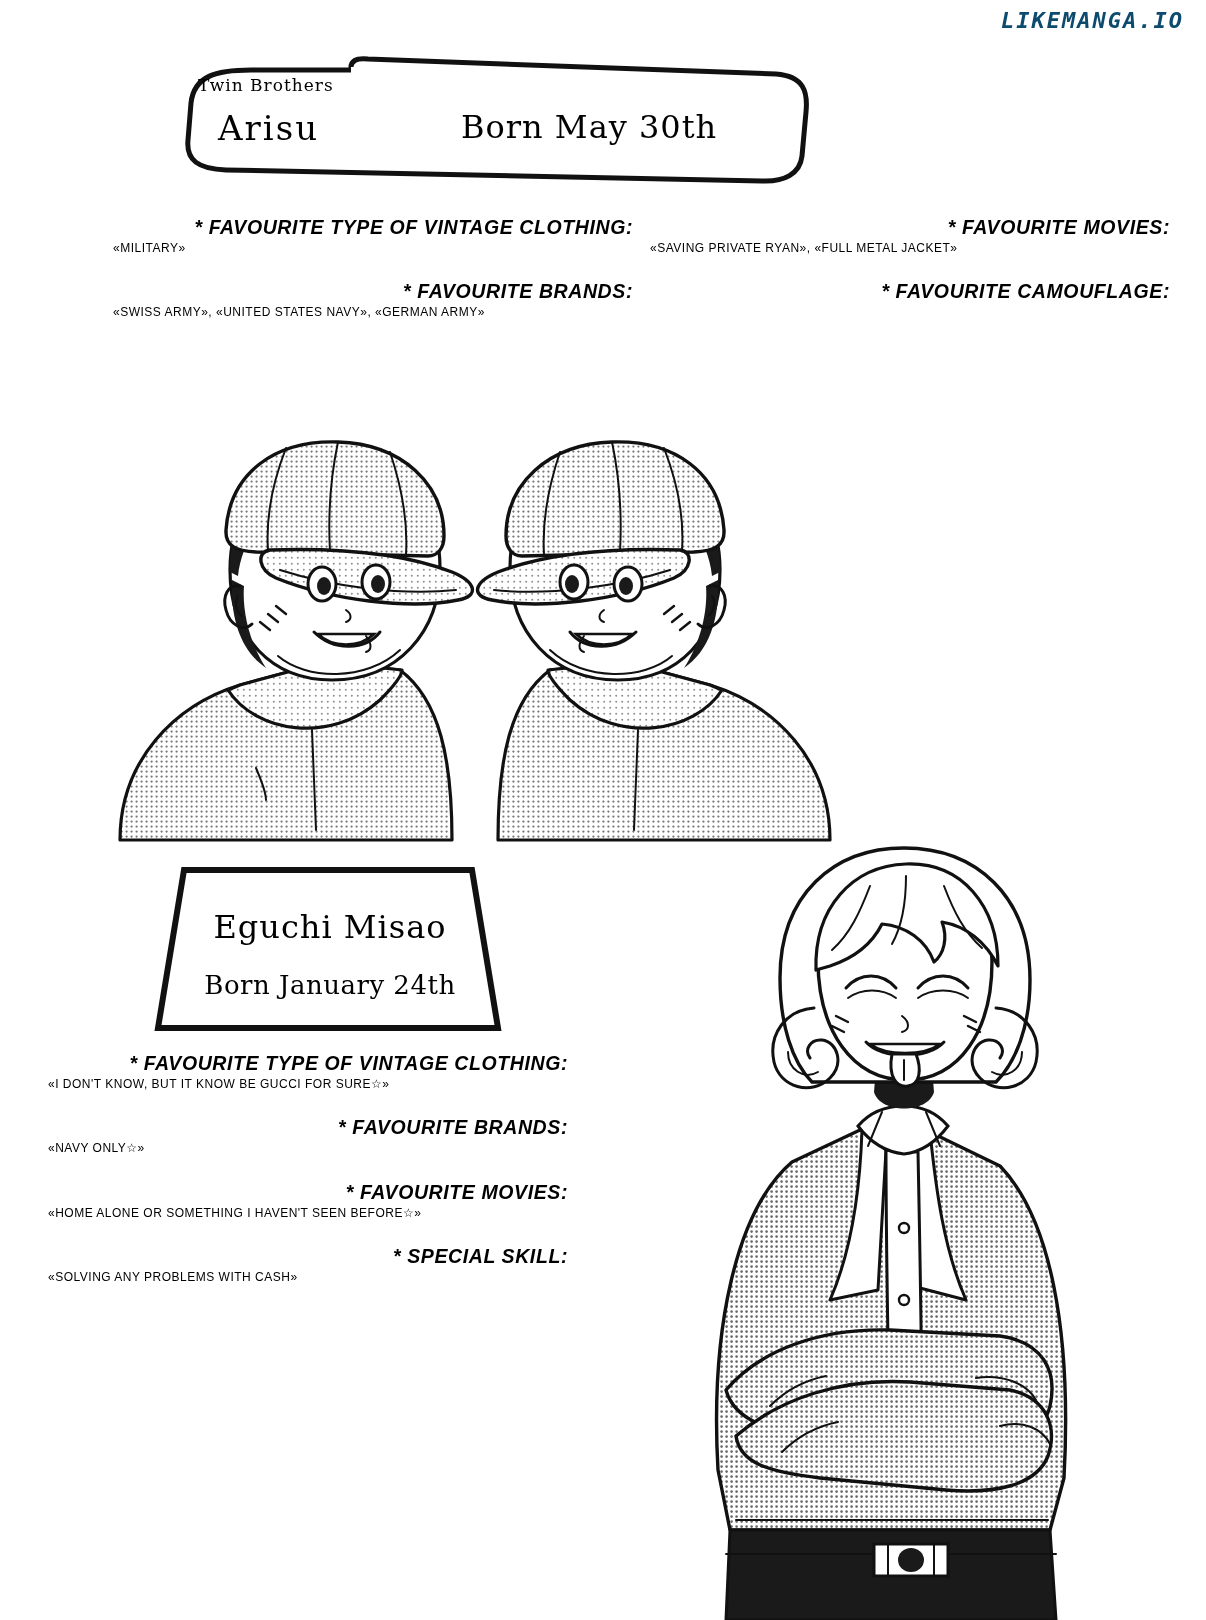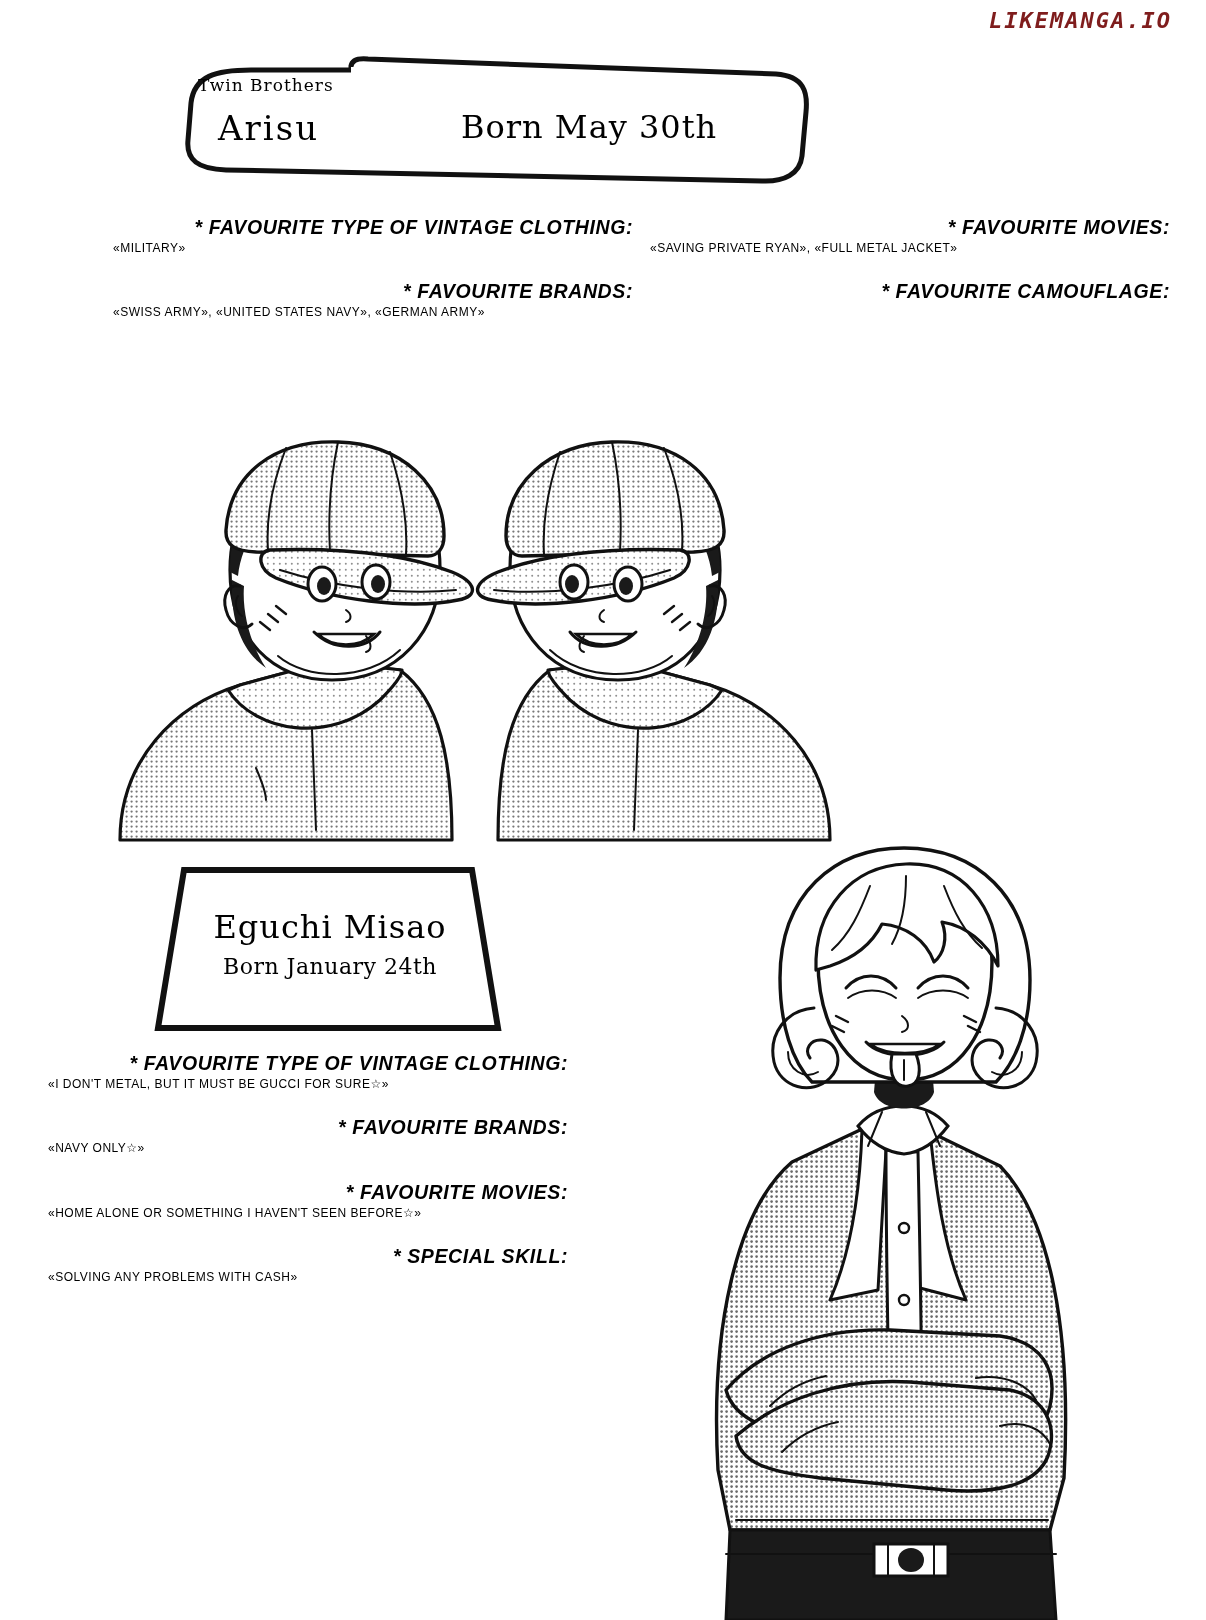--- a/index.html
+++ b/index.html
@@ -13,27 +13,27 @@
     position: relative;
     overflow: hidden;
     font-family: "Liberation Sans", sans-serif;
     color: #000000;
   }
 
   
   .watermark {
     position: absolute;
     top: 8px;
-    right: 34px;
+    right: 22px;
     font-family: "DejaVu Sans Mono", monospace;
     font-weight: bold;
     font-style: italic;
     font-size: 22px;
     letter-spacing: 2px;
-    color: #7f1d1d;
+    color: #0c4a6e;
     text-align: right;
   }
 
   
   .bubble-wrap {
     position: absolute;
     left: 136px;
     top: 48px;
     width: 680px;
     height: 150px;
@@ -115,25 +115,25 @@
     top: 42px;
     width: 360px;
     text-align: center;
     font-family: "DejaVu Serif", serif;
     font-size: 32px;
     letter-spacing: 1px;
   }
   .plate-born {
     position: absolute;
     left: 0;
-    top: 88px;
+    top: 104px;
     width: 360px;
     text-align: center;
     font-family: "DejaVu Serif", serif;
-    font-size: 22px;
+    font-size: 26px;
     letter-spacing: 0.5px;
   }
 
   #eguchi-col { left: 48px; top: 1052px; width: 520px; }
 
   
   #eguchi-art {
     position: absolute;
     left: 530px;
     top: 830px;
@@ -279,21 +279,21 @@
 <div class="plate-wrap">
   <svg width="360" height="166" viewBox="0 0 360 166" aria-hidden="true">
     <path d="M34 4 L 322 4 L 348 162 L 8 162 Z" fill="#ffffff" stroke="#111111" stroke-width="6" stroke-linejoin="miter"></path>
   </svg>
   <div class="plate-name">Eguchi Misao</div>
   <div class="plate-born">Born January 24th</div>
 </div>
 
 <div class="facts" id="eguchi-col">
   <p class="fact-label">* FAVOURITE TYPE OF VINTAGE CLOTHING:</p>
-  <p class="fact-value">«I DON'T METAL, BUT IT MUST BE GUCCI FOR SURE☆»</p>
+  <p class="fact-value">«I DON'T KNOW, BUT IT KNOW BE GUCCI FOR SURE☆»</p>
   <p class="fact-label">* FAVOURITE BRANDS:</p>
   <p class="fact-value">«NAVY ONLY☆»</p>
   <p class="fact-label">* FAVOURITE MOVIES:</p>
   <p class="fact-value">«HOME ALONE OR SOMETHING I HAVEN'T SEEN BEFORE☆»</p>
   <p class="fact-label">* SPECIAL SKILL:</p>
   <p class="fact-value last">«SOLVING ANY PROBLEMS WITH CASH»</p>
 </div>
 
 <div id="eguchi-art">
   <svg width="640" height="790" viewBox="0 0 640 790" aria-hidden="true">

